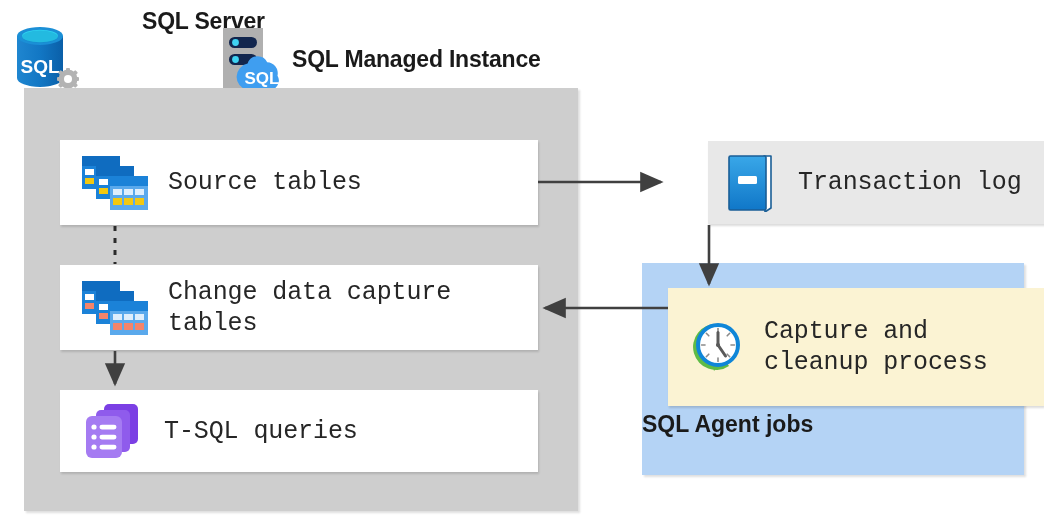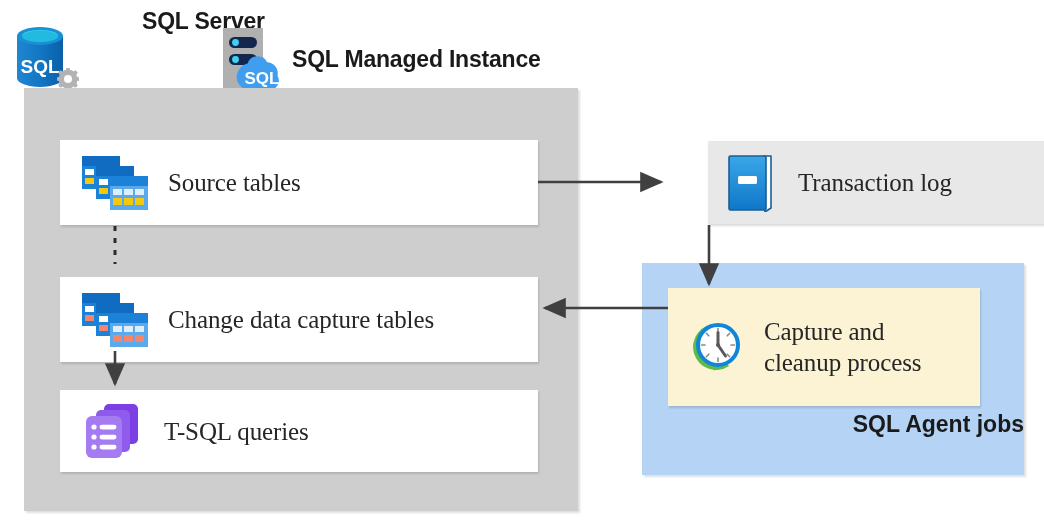--- a/index.html
+++ b/index.html
@@ -52,35 +52,35 @@
   .node.white { background: #ffffff; }
   .node.lightgray { background: #e8e8e8; margin-left: 40px; }
   .node.cream { background: #fbf3d3; }
 
   .node-icon {
     position: relative;
     flex: 0 0 auto;
     margin-left: 22px;
   }
   .node-label {
-    font-family: Liberation Serif, serif;
+    font-family: Liberation Mono, monospace;
     font-size: 25px;
     line-height: 31px;
     color: #262626;
     margin-left: 20px;
     white-space: pre-line;
     letter-spacing: -0.1px;
   }
   .container-caption {
     position: absolute;
     font-family: "Liberation Sans", sans-serif;
     font-weight: bold;
     font-size: 23px;
     color: #1a1a1a;
-    text-align: right;
+    text-align: left;
     width: 100%;
     left: 0;
   }
 
   
   .connector {
     position: absolute;
     pointer-events: none;
   }
 
@@ -169,21 +169,21 @@
           <rect x="53" y="34" width="9" height="6" fill="#dfeefc"></rect>
           <rect x="31" y="43" width="9" height="7" fill="#f2c811"></rect>
           <rect x="42" y="43" width="9" height="7" fill="#f2c811"></rect>
           <rect x="53" y="43" width="9" height="7" fill="#f2c811"></rect>
         </g>
       </svg>
     </div>
     <div class="node-label">Source tables</div>
   </div>
 
-  <div class="node white" style="left:60px;top:265px;width:478px;height:85px;margin-top:12px;">
+  <div class="node white" style="left:60px;top:265px;width:478px;height:85px;">
     <div class="node-icon">
       <svg class="ico" width="66" height="56" viewBox="0 0 66 56" xmlns="http://www.w3.org/2000/svg">
         <g>
           <rect x="0" y="1" width="38" height="33" fill="#1b82d8"></rect>
           <rect x="0" y="1" width="38" height="10" fill="#0f6cc0"></rect>
           <rect x="3" y="14" width="9" height="6" fill="#ffffff"></rect>
           <rect x="3" y="23" width="9" height="6" fill="#f4846a"></rect>
         </g>
         <g>
           <rect x="14" y="11" width="38" height="33" fill="#1b82d8"></rect>
@@ -239,21 +239,21 @@
         <rect x="12" y="22" width="19" height="8" rx="1.5" fill="#ffffff"></rect>
       </svg>
     </div>
     <div class="node-label">Transaction log</div>
   </div>
 
   <div class="blue-container" style="left:642px;top:263px;width:382px;height:212px;">
     <div class="container-caption" style="top:148px;">SQL Agent jobs</div>
   </div>
 
-  <div class="node cream" style="left:668px;top:288px;width:312px;height:118px;">
+  <div class="node cream" style="left:668px;top:288px;width:376px;height:118px;">
     <div class="node-icon" style="margin-left:20px;">
       <svg class="ico" width="56" height="56" viewBox="0 0 56 56" xmlns="http://www.w3.org/2000/svg">
 
         <path d="M29 5 A23 23 0 1 0 41 47 L37 41 A17 17 0 1 1 29 11 Z" fill="#5fbb46"></path>
         <path d="M23 41 L33 44 L26 52 Z" fill="#5fbb46"></path>
 
         <circle cx="30" cy="26" r="20" fill="#ffffff" stroke="#0f86d8" stroke-width="4"></circle>
         <g stroke="#8a8a8a" stroke-width="1.6" stroke-linecap="round">
           <line x1="30" y1="9.5" x2="30" y2="13"></line>
           <line x1="30" y1="39" x2="30" y2="42.5"></line>

